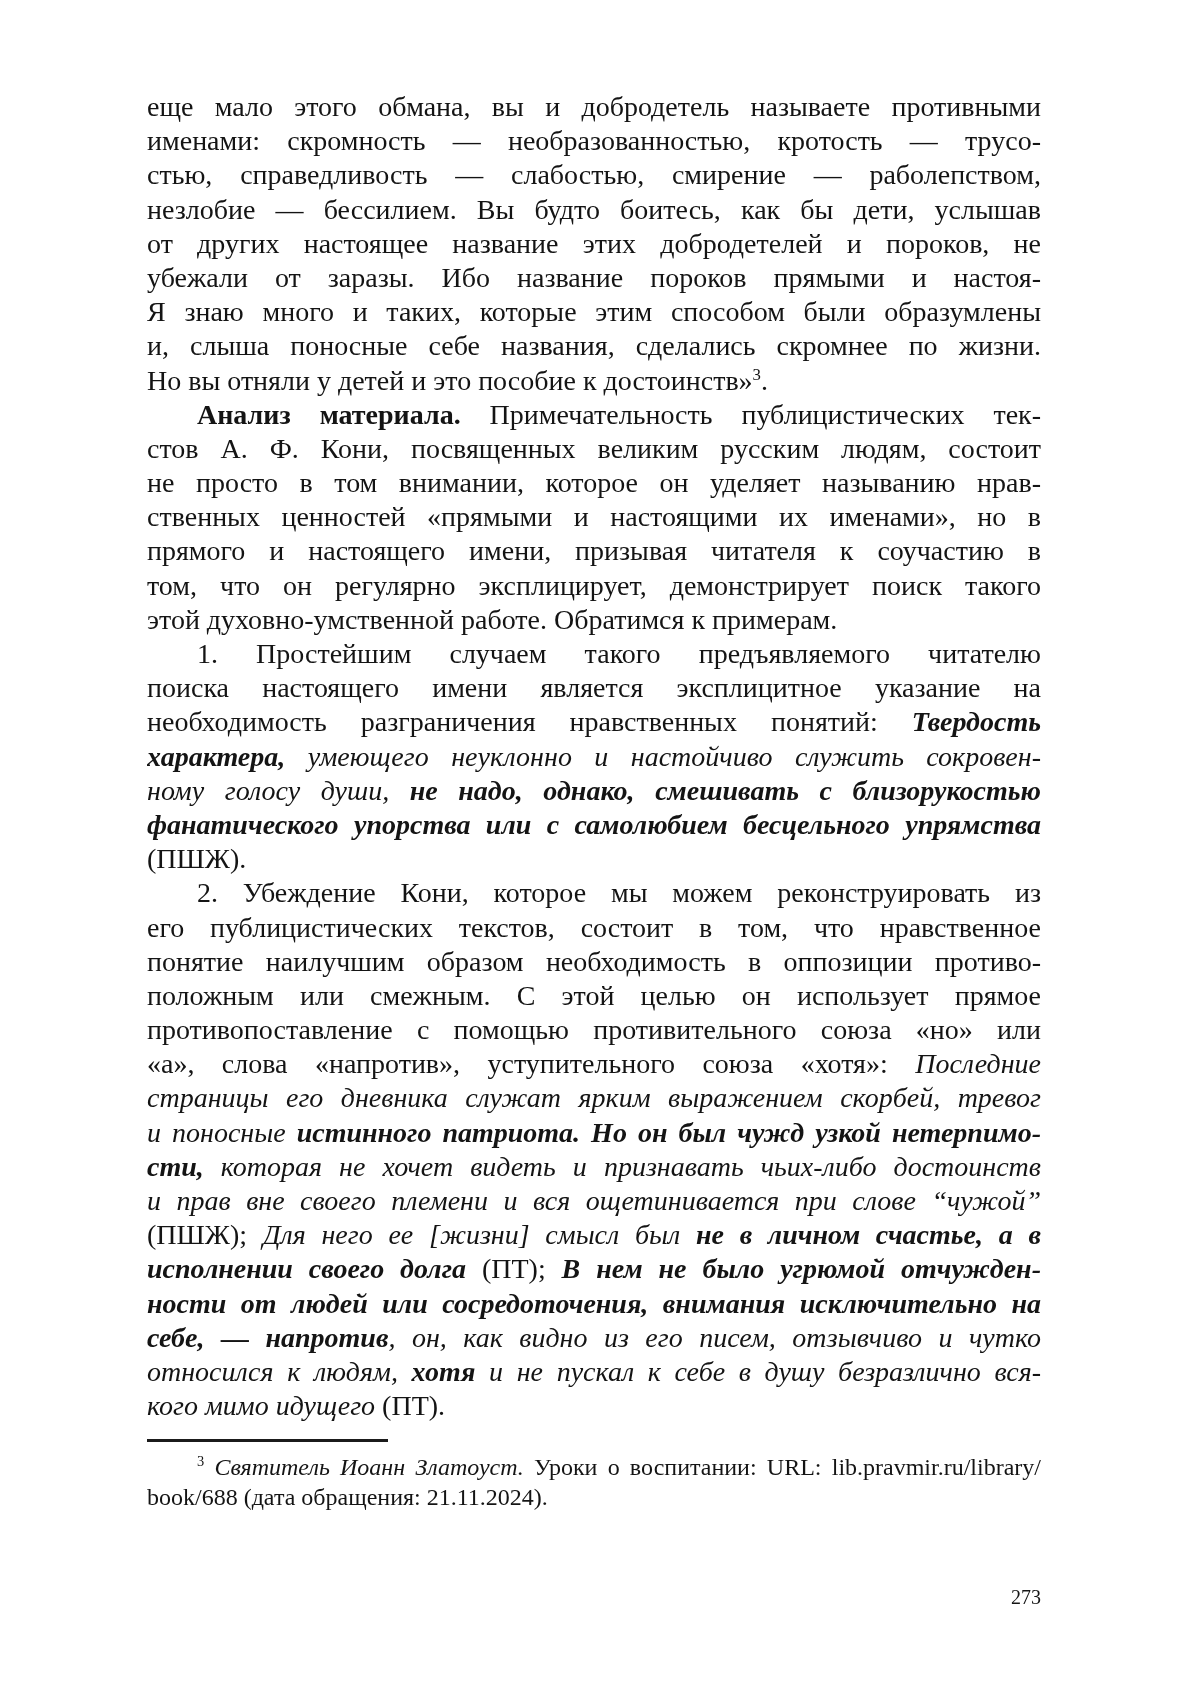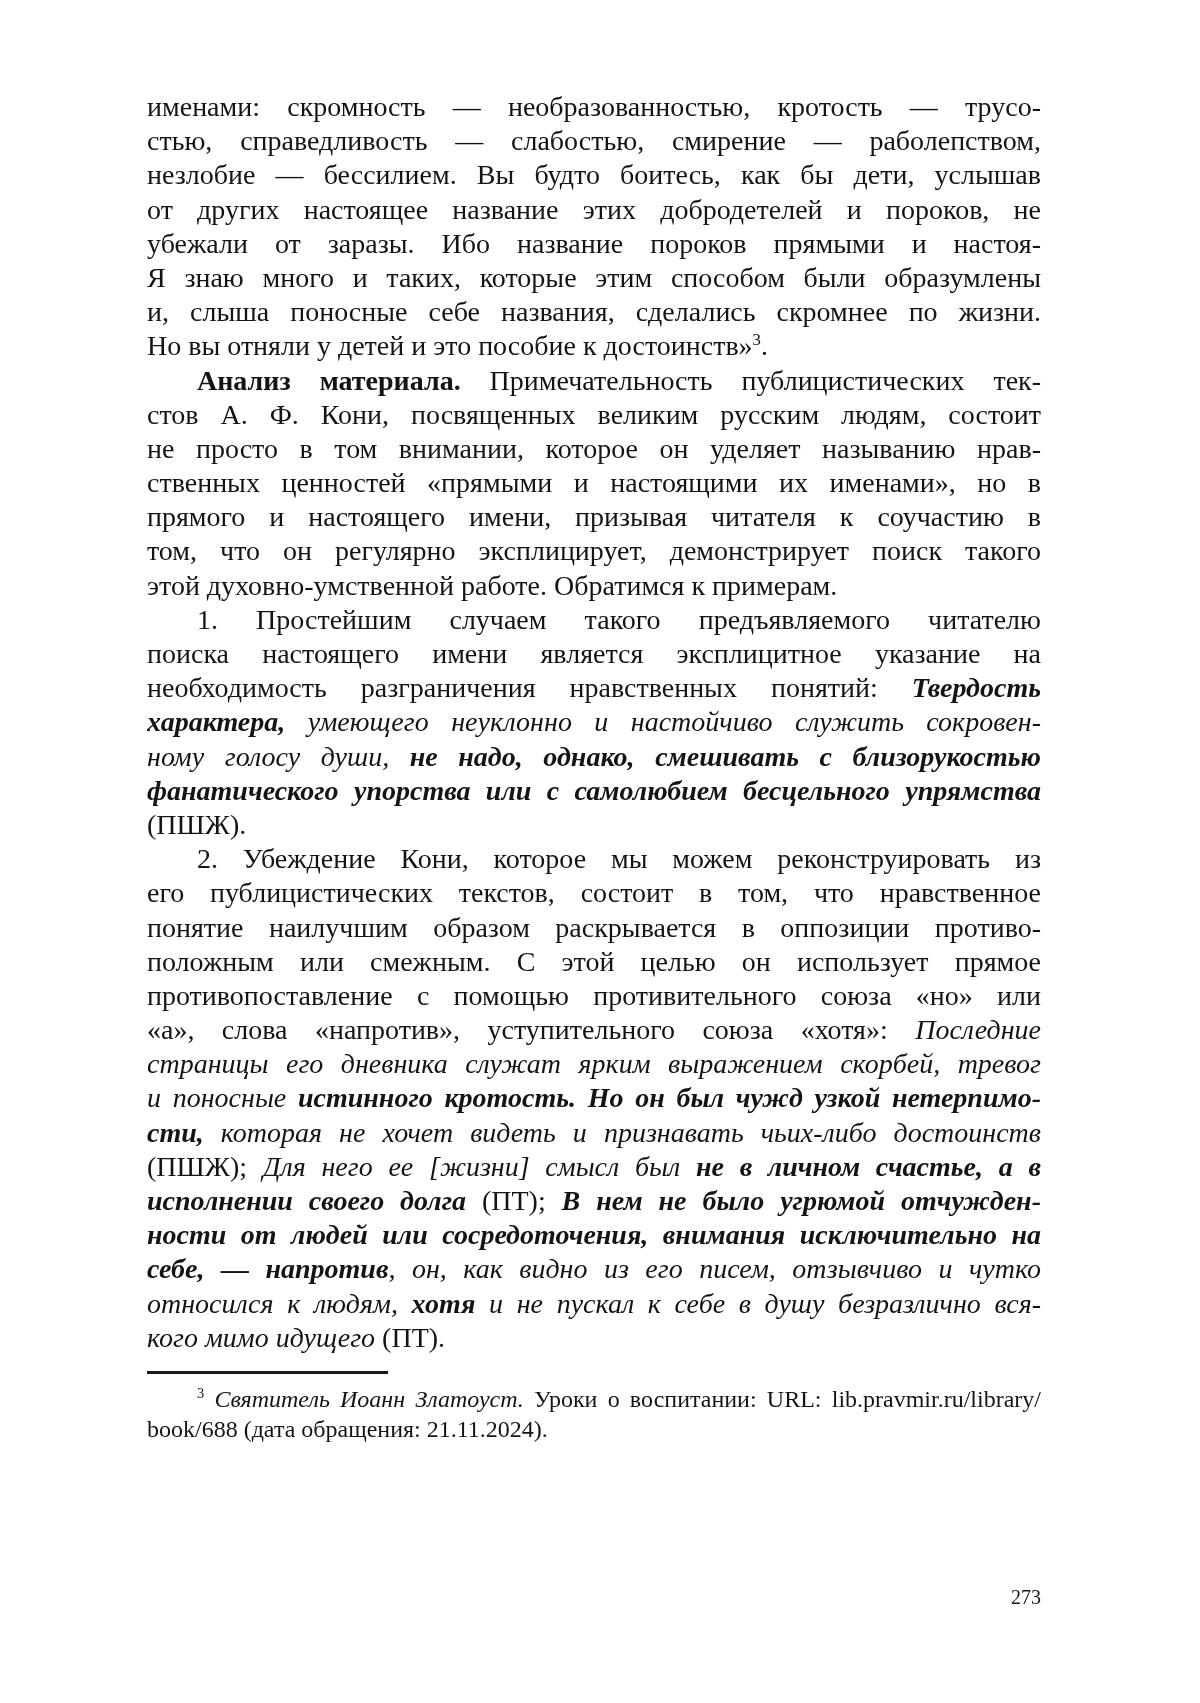--- a/index.html
+++ b/index.html
@@ -62,20 +62,21 @@
     color:#141414;
   }
 </style>
 </head>
 <body>
 
 <div class="page">
   <div class="textcol">
     <main id="body-text">
         <div>
+          <div class="line"><span class="s-r">еще мало этого обмана, вы и добродетель называете противными</span></div>
           <div class="line"><span class="s-r">именами: скромность — необразованностью, кротость — трусо-</span></div>
           <div class="line"><span class="s-r">стью, справедливость — слабостью, смирение — раболепством,</span></div>
           <div class="line"><span class="s-r">незлобие — бессилием. Вы будто боитесь, как бы дети, услышав</span></div>
           <div class="line"><span class="s-r">от других настоящее название этих добродетелей и пороков, не</span></div>
           <div class="line"><span class="s-r">убежали от заразы. Ибо название пороков прямыми и настоя-</span></div>
           <div class="line"><span class="s-r">Я знаю много и таких, которые этим способом были образумлены</span></div>
           <div class="line"><span class="s-r">и, слыша поносные себе названия, сделались скромнее по жизни.</span></div>
           <div class="line last"><span class="s-r">Но вы отняли у детей и это пособие к достоинств»</span><sup>3</sup><span class="s-r">.</span></div>
         </div>
         <div>
@@ -92,27 +93,28 @@
           <div class="line"><span class="s-r">поиска настоящего имени является эксплицитное указание на</span></div>
           <div class="line"><span class="s-r">необходимость разграничения нравственных понятий: </span><span class="s-bi">Твердость</span></div>
           <div class="line"><span class="s-bi">характера,</span><span class="s-i"> умеющего неуклонно и настойчиво служить сокровен-</span></div>
           <div class="line"><span class="s-i">ному голосу души, </span><span class="s-bi">не надо, однако, смешивать с близорукостью</span></div>
           <div class="line"><span class="s-bi">фанатического упорства или с самолюбием бесцельного упрямства</span></div>
           <div class="line last"><span class="s-r">(ПШЖ).</span></div>
         </div>
         <div>
           <div class="line indent"><span class="s-r">2. Убеждение Кони, которое мы можем реконструировать из</span></div>
           <div class="line"><span class="s-r">его публицистических текстов, состоит в том, что нравственное</span></div>
-          <div class="line"><span class="s-r">понятие наилучшим образом раскрывается в оппозиции противо-</span></div>
+          <div class="line"><span class="s-r">понятие наилучшим образом необходимость в оппозиции противо-</span></div>
           <div class="line"><span class="s-r">положным или смежным. С этой целью он использует прямое</span></div>
           <div class="line"><span class="s-r">противопоставление с помощью противительного союза «но» или</span></div>
           <div class="line"><span class="s-r">«а», слова «напротив», уступительного союза «хотя»: </span><span class="s-i">Последние</span></div>
           <div class="line"><span class="s-i">страницы его дневника служат ярким выражением скорбей, тревог</span></div>
-          <div class="line"><span class="s-i">и поносные </span><span class="s-bi">истинного кротость. Но он был чужд узкой нетерпимо-</span></div>
+          <div class="line"><span class="s-i">и поносные </span><span class="s-bi">истинного патриота. Но он был чужд узкой нетерпимо-</span></div>
           <div class="line"><span class="s-bi">сти,</span><span class="s-i"> которая не хочет видеть и признавать чьих-либо достоинств</span></div>
+          <div class="line"><span class="s-i">и прав вне своего племени и вся ощетинивается при слове “чужой”</span></div>
           <div class="line"><span class="s-r">(ПШЖ); </span><span class="s-i">Для него ее [жизни] смысл был </span><span class="s-bi">не в личном счастье, а в</span></div>
           <div class="line"><span class="s-bi">исполнении своего долга </span><span class="s-r">(ПТ); </span><span class="s-bi">В нем не было угрюмой отчужден-</span></div>
           <div class="line"><span class="s-bi">ности от людей или сосредоточения, внимания исключительно на</span></div>
           <div class="line"><span class="s-bi">себе, — напротив</span><span class="s-i">, он, как видно из его писем, отзывчиво и чутко</span></div>
           <div class="line"><span class="s-i">относился к людям, </span><span class="s-bi">хотя</span><span class="s-i"> и не пускал к себе в душу безразлично вся-</span></div>
           <div class="line last"><span class="s-i">кого мимо идущего </span><span class="s-r">(ПТ).</span></div>
         </div>
       </main>
     <div class="footnote-area">
       <div class="footnote-rule"></div>

